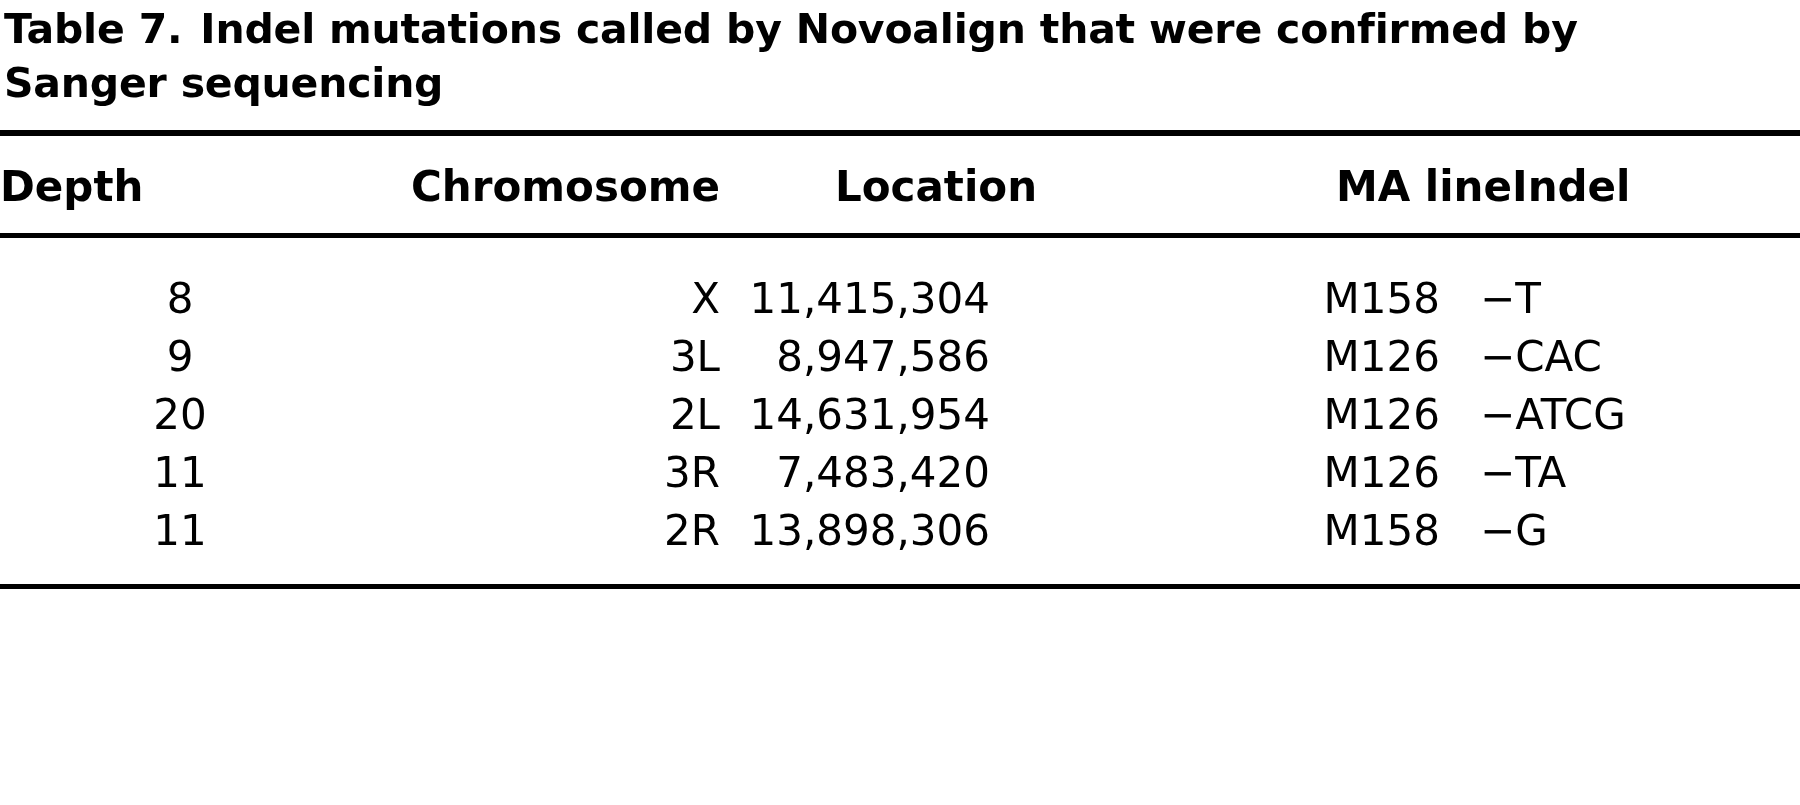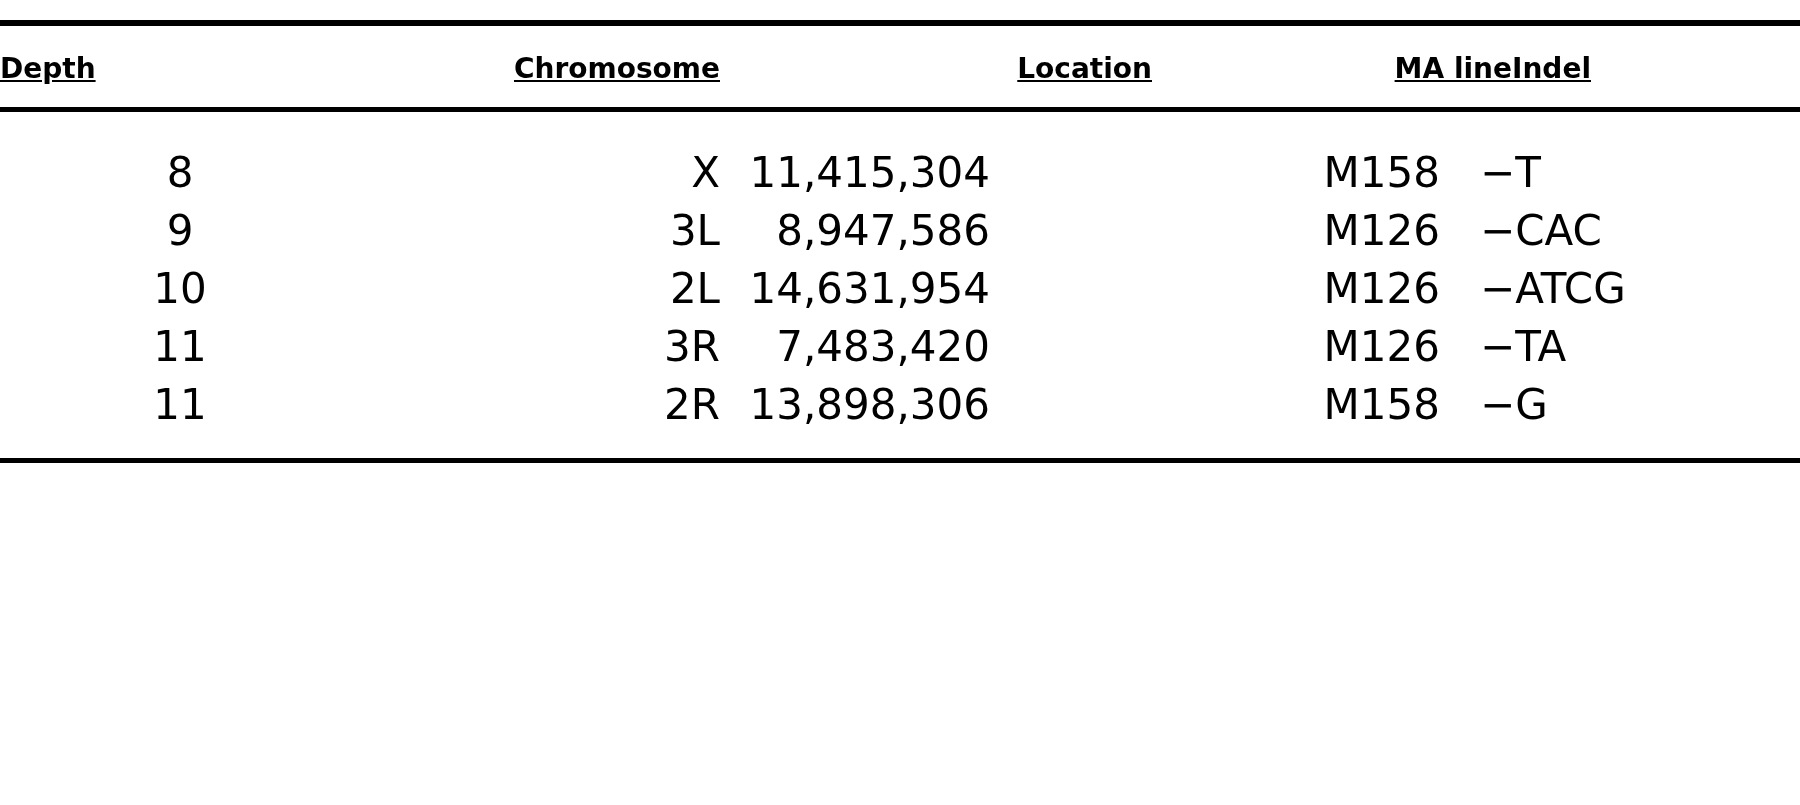--- a/index.html
+++ b/index.html
@@ -53,50 +53,52 @@
     height: 5px;
     margin-top: 0;
   }
   table.tbl {
     width: 100%;
     border-collapse: collapse;
     font-family: "DejaVu Sans", sans-serif;
     table-layout: fixed;
   }
   table.tbl th {
-    font-size: 28px;
+    font-size: 42px;
     font-weight: 700;
     padding: 26px 0 22px 0;
     white-space: nowrap;
-    text-decoration: underline;
   }
   table.tbl td {
     font-size: 42px;
     font-weight: 400;
     padding: 5px 0 4px 0;
     white-space: nowrap;
   }
   .col-depth   { width: 16%; text-align: center; }
   .col-chrom   { width: 24%; text-align: right; }
   .col-loc     { width: 24%; text-align: right; padding-right: 90px !important; }
   .col-ma      { width: 20%; text-align: right; }
   .col-indel   { width: 16%; text-align: left; padding-left: 40px !important; }
 
-  th.col-loc { padding-right: 0 !important; }
+  th.col-loc { text-align: center; padding-right: 0 !important; }
   th.col-indel { text-align: left; padding-left: 0 !important; }
   th.col-depth { text-align: left; padding-left: 10px; }
 
   .body-spacer td { padding: 0; height: 22px; }
   .tail-spacer td { padding: 0; height: 16px; }
 </style>
 </head>
 <body>
 
 <div class="page">
 
+  <div class="caption">
+    <span class="cap-label">Table 7.</span><span class="cap-text">Indel mutations called by Novoalign that were confirmed by Sanger sequencing</span>
+  </div>
 
   <div class="rule rule-top"></div>
 
   <table class="tbl">
     <thead>
       <tr>
         <th class="col-depth">Depth</th>
         <th class="col-chrom">Chromosome</th>
         <th class="col-loc">Location</th>
         <th class="col-ma">MA line</th>
@@ -120,21 +122,21 @@
         <td class="col-indel">−T</td>
       </tr>
       <tr>
         <td class="col-depth">9</td>
         <td class="col-chrom">3L</td>
         <td class="col-loc">8,947,586</td>
         <td class="col-ma">M126</td>
         <td class="col-indel">−CAC</td>
       </tr>
       <tr>
-        <td class="col-depth">10</td>
+        <td class="col-depth">20</td>
         <td class="col-chrom">2L</td>
         <td class="col-loc">14,631,954</td>
         <td class="col-ma">M126</td>
         <td class="col-indel">−ATCG</td>
       </tr>
       <tr>
         <td class="col-depth">11</td>
         <td class="col-chrom">3R</td>
         <td class="col-loc">7,483,420</td>
         <td class="col-ma">M126</td>

